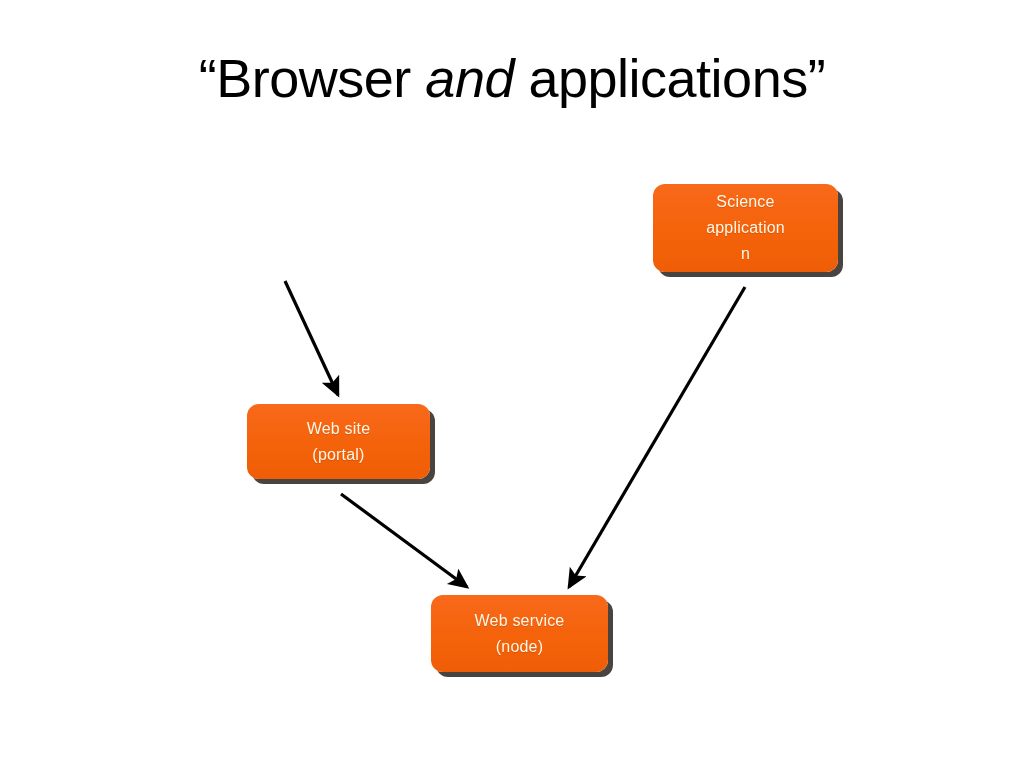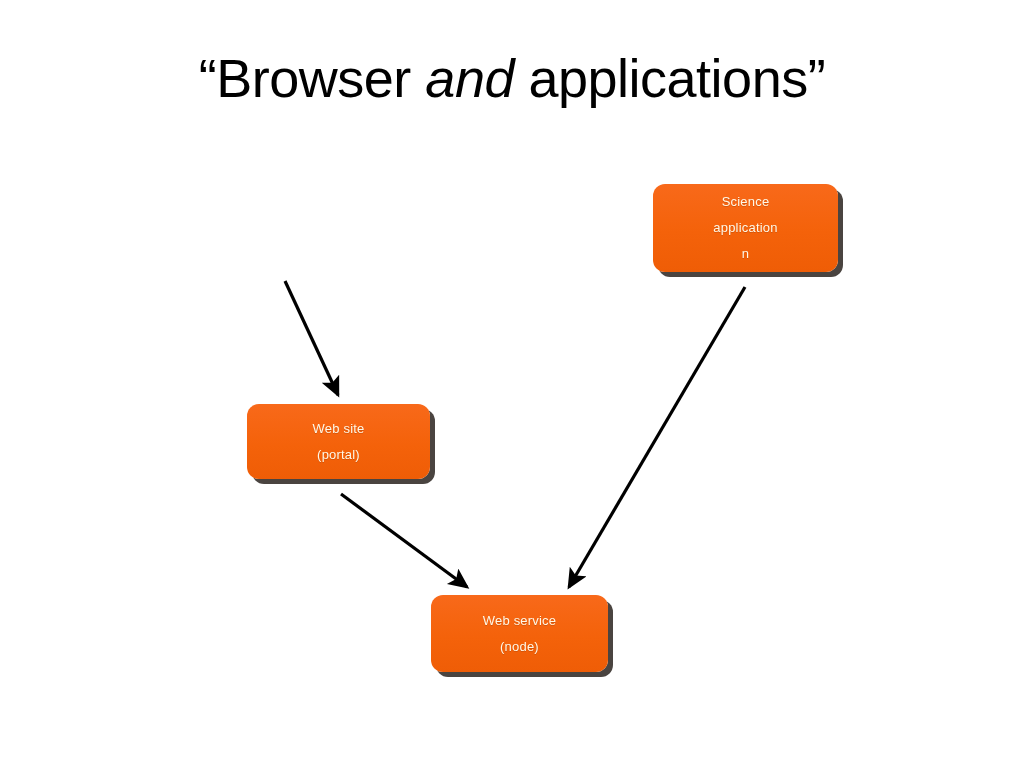--- a/index.html
+++ b/index.html
@@ -43,21 +43,21 @@
     border-radius: 12px;
     box-shadow: 5px 5px 0 0 #4a4440;
     display: flex;
     align-items: center;
     justify-content: center;
     text-align: center;
   }
   .node-label {
     color: #fff8e7;
     font-family: "Liberation Sans", sans-serif;
-    font-size: 13px;
+    font-size: 16px;
     line-height: 26px;
     letter-spacing: 0.2px;
     text-shadow: 0 1px 0 rgba(120,45,0,0.25);
     padding: 0 8px;
     white-space: pre-line;
   }
 
   #node-web-browser      { left: 193px; top: 185px; width: 186px; height: 86px; }
   #node-science-app      { left: 653px; top: 184px; width: 185px; height: 88px; }
   #node-web-site         { left: 247px; top: 404px; width: 183px; height: 75px; }

